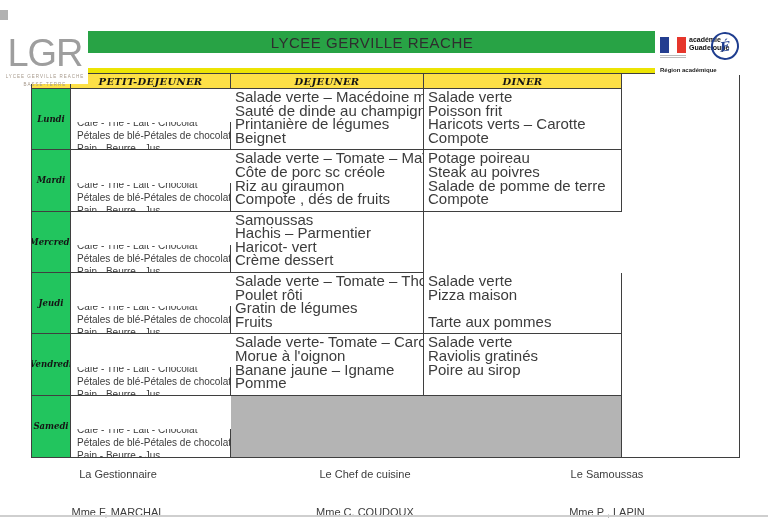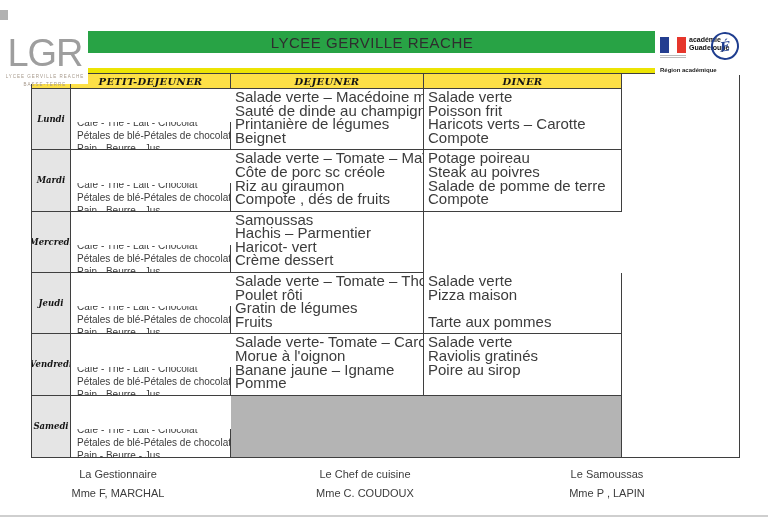--- a/index.html
+++ b/index.html
@@ -29,31 +29,31 @@
   .menu-table{position:absolute;left:31px;top:73px;width:709px;height:385px;box-sizing:border-box;
               border:1px solid #3f3f3f;background:#fff;display:grid;
               grid-template-columns:39px 160px 193px 198px 118px;
               grid-template-rows:15px repeat(6,1fr);}
   .cell{box-sizing:border-box;border-right:1px solid #3f3f3f;border-bottom:1px solid #3f3f3f;overflow:hidden;}
   .last-col{border-right:none;}
   .last-row{border-bottom:none;}
   .hdr{background:#fde047;display:flex;align-items:center;justify-content:center;}
   .script{font-family:"DejaVu Serif",serif;font-style:italic;font-weight:bold;color:#141414;}
   .hdr .script{font-size:10px;letter-spacing:.3px;}
-  .day-cell{background:#e5e5e5;display:flex;align-items:center;justify-content:center;}
+  .day-cell{background:#22c55e;display:flex;align-items:center;justify-content:center;}
   .day-cell .script{font-size:8.5px;}
   .bf-cell{display:flex;flex-direction:column;justify-content:center;padding-left:6px;margin-top:33px;}
   .menu-lines{white-space:pre;font-size:15px;line-height:13.6px;color:#3c3c3c;}
   .bf-cell .menu-lines{font-size:10px;line-height:13px;}
   .meal-cell{padding:1px 0 0 4px;}
   .closed-cell{background:#b4b4b4;}
 
   
   .sig{position:absolute;top:468px;width:160px;text-align:center;font-size:11px;color:#3c3c3c;}
-  .sig .name{margin-top:7px;text-align:center;}
+  .sig .name{margin-top:26px;text-align:center;}
   .scan-line{position:absolute;left:0;top:515px;width:768px;height:2px;background:#cfcfcf;}
   .scan-corner{position:absolute;left:0;top:10px;width:8px;height:10px;background:#b2b2b2;}
 </style>
 </head>
 <body>
 
 <div class="page">
 
   <div class="banner-green">
     <span>LYCEE GERVILLE REACHE</span>

